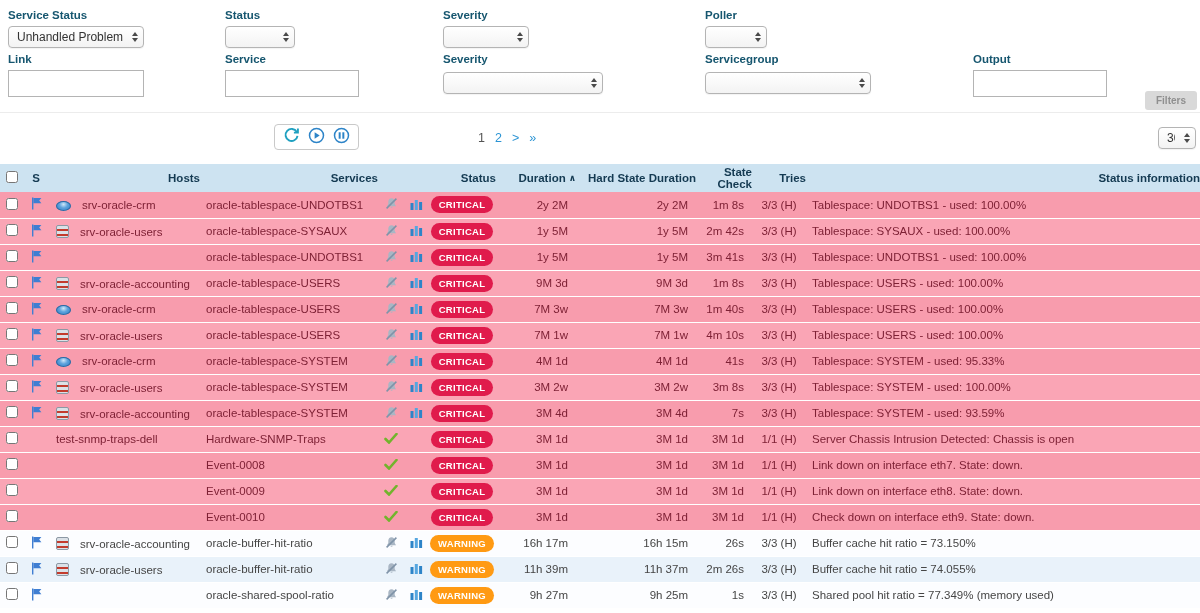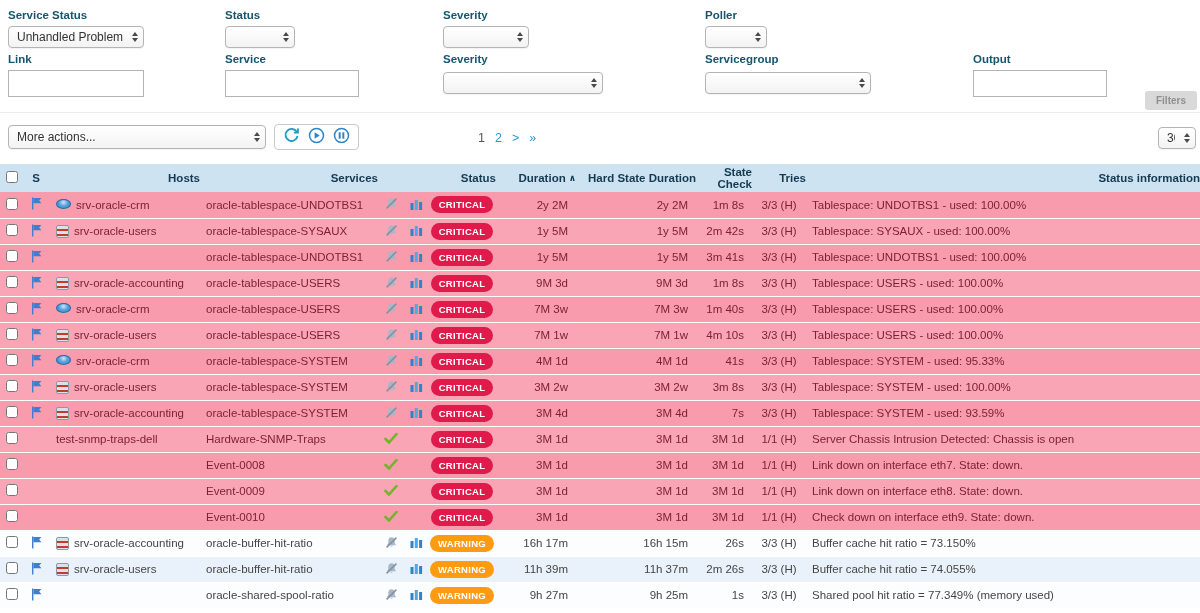--- a/index.html
+++ b/index.html
@@ -64,21 +64,21 @@
   tr.warning { background:var(--warning-row,#fcfdff); }
   tr.warning.even { background:var(--warning-row-alt,#e9f2fa); }
   tr.critical td, tr.critical a { color:var(--critical-text,#7e2135); }
   tr.warning td, tr.warning a { color:var(--warning-text,#454545); }
 
   .c-cb, .c-s, .c-bell, .c-chart, .c-status, .c-tries { text-align:center; }
   .c-host { padding-left:8px; }
   .c-svc { padding-left:6px; }
   .c-dur, .c-hard, .c-last { text-align:right; padding-right:8px; }
   .c-info { padding-left:6px; }
-  .host-wrap { display:flex; align-items:flex-start; gap:5px; }
+  .host-wrap { display:flex; align-items:flex-end; gap:11px; }
   input[type=checkbox] { width:12px; height:12px; margin:0; cursor:pointer; }
 
   .badge { display:inline-block; min-width:56px; text-align:center; padding:3px 8px; border-radius:10px;
     color:#fff !important; font-weight:bold; font-size:9.5px; letter-spacing:.3px; }
   .badge.critical { background:var(--critical-badge,#e01b4c); }
   .badge.warning { background:var(--warning-badge,#ff9a13); }
 
   .host-icon { display:inline-block; flex:none; }
   .host-icon.database-blue { width:15px; height:10px; border-radius:50%;
     background:radial-gradient(ellipse at 50% 30%, #cfe7f8 0%, #5ea3dd 45%, #2f7fc4 100%);
@@ -147,27 +147,20 @@
         <i class="tri-up"></i>
         <i class="tri-down"></i>
       </span>
   </div>
   <input class="ti ti-output" value="" style="">
 
   <button class="filters-btn">Filters</button>
 </div>
 
 <div class="toolbar">
-  <div class="mselect sel-moreactions">
-    <span class="val">More actions...</span>
-    <span class="arrows">
-        <i class="tri-up"></i>
-        <i class="tri-down"></i>
-      </span>
-  </div>
 
   <div class="icon-group">
     <button class="icon-btn">
         <span>
       <svg width="17" height="17" viewBox="0 0 17 17">
             <path d="M13.8 5A6 6 0 1 0 14.5 8.8" fill="none" stroke="#1fa0c0" stroke-width="1.9"></path>
             <path d="M14.9 1.6v4h-4" fill="none" stroke="#1fa0c0" stroke-width="1.9"></path>
           </svg>
     </span>
       </button>

